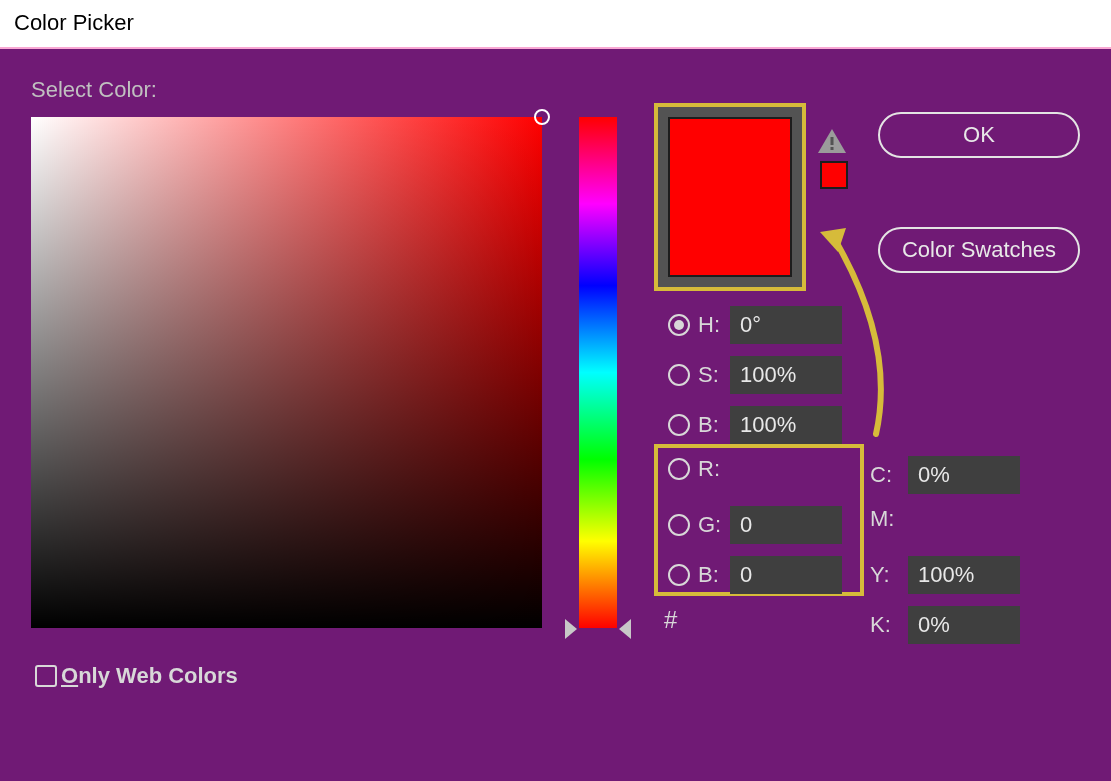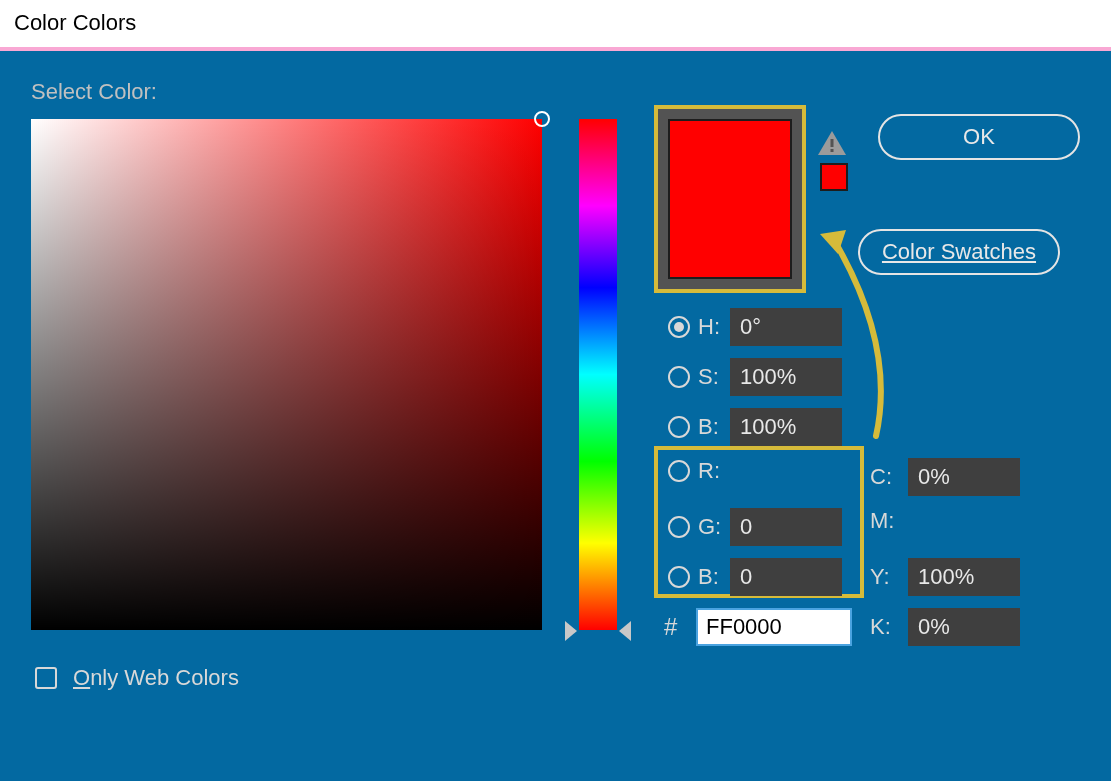--- a/index.html
+++ b/index.html
@@ -11,24 +11,24 @@
       overflow: hidden;
     }
     .title-bar {
       background: #ffffff;
       padding: 10px 14px;
       font-size: 22px;
       color: #000;
       border-bottom: 1px solid #ffffff;
     }
     .dialog {
-      background: #0369a1;
+      background: #701a75;
       width: 100%;
       height: calc(100% - 46px);
-      border-top: 4px solid #f9a8d4;
+      border-top: 2px solid #f9a8d4;
       position: relative;
       color: #c8c8c8;
     }
     .label-select {
       position: absolute;
       top: 28px;
       left: 31px;
       font-size: 22px;
       color: #c0c0c0;
     }
@@ -123,21 +123,21 @@
       background: transparent;
       color: #e8e8e8;
       font-size: 22px;
       cursor: pointer;
       display: flex;
       align-items: center;
       justify-content: center;
     }
     .btn-ok { top: 63px; left: 878px; text-align: right; }
     .btn-cancel { top: 120px; left: 878px; }
-    .btn-swatches { top: 178px; left: 858px; text-decoration: underline; }
+    .btn-swatches { top: 178px; left: 878px; }
     .row {
       position: absolute;
       display: flex;
       align-items: center;
       gap: 8px;
       font-size: 22px;
       color: #d8d8d8;
     }
     .radio {
       width: 22px; height: 22px;
@@ -193,40 +193,41 @@
     .row-m { top: 457px; left: 870px; }
     .row-y { top: 507px; left: 870px; }
     .row-k { top: 557px; left: 870px; }
     .cmyk-lbl { width: 30px; }
     .checkbox-row {
       position: absolute;
       top: 614px;
       left: 35px;
       display: flex;
       align-items: center;
-      gap: 16px;
+      gap: 4px;
       font-size: 22px;
       color: #d8d8d8;
       cursor: pointer;
+      font-weight: bold;
     }
     .checkbox {
       width: 22px; height: 22px;
       border: 2px solid #d8d8d8;
       border-radius: 3px;
     }
     .underline-o { text-decoration: underline; }
     .arrow-annotation {
       position: absolute;
       pointer-events: none;
     }
   </style>
 </head>
 <body>
 
-<div class="title-bar">Color Colors</div>
+<div class="title-bar">Color Picker</div>
 
 <div class="dialog">
   <div class="label-select">Select Color:</div>
 
   <div class="sat-bright">
     <div class="sat-bright-cursor"></div>
   </div>
 
   <div class="hue-strip"></div>
   <div class="hue-arrow-left"></div>
@@ -281,21 +282,20 @@
     <input class="val-input" value="0" style="">
   </div>
   <div class="row row-b2">
     <span class="radio"></span>
     <span class="lbl">B:</span>
     <input class="val-input" value="0" style="">
   </div>
 
   <div class="row row-hex">
     <span class="hash">#</span>
-    <input class="hex-input" value="FF0000" style="">
   </div>
 
   <div class="row row-c">
     <span class="cmyk-lbl">C:</span>
     <input class="val-input" value="0%" style="">
   </div>
   <div class="row row-m">
     <span class="cmyk-lbl">M:</span>
   </div>
   <div class="row row-y">

